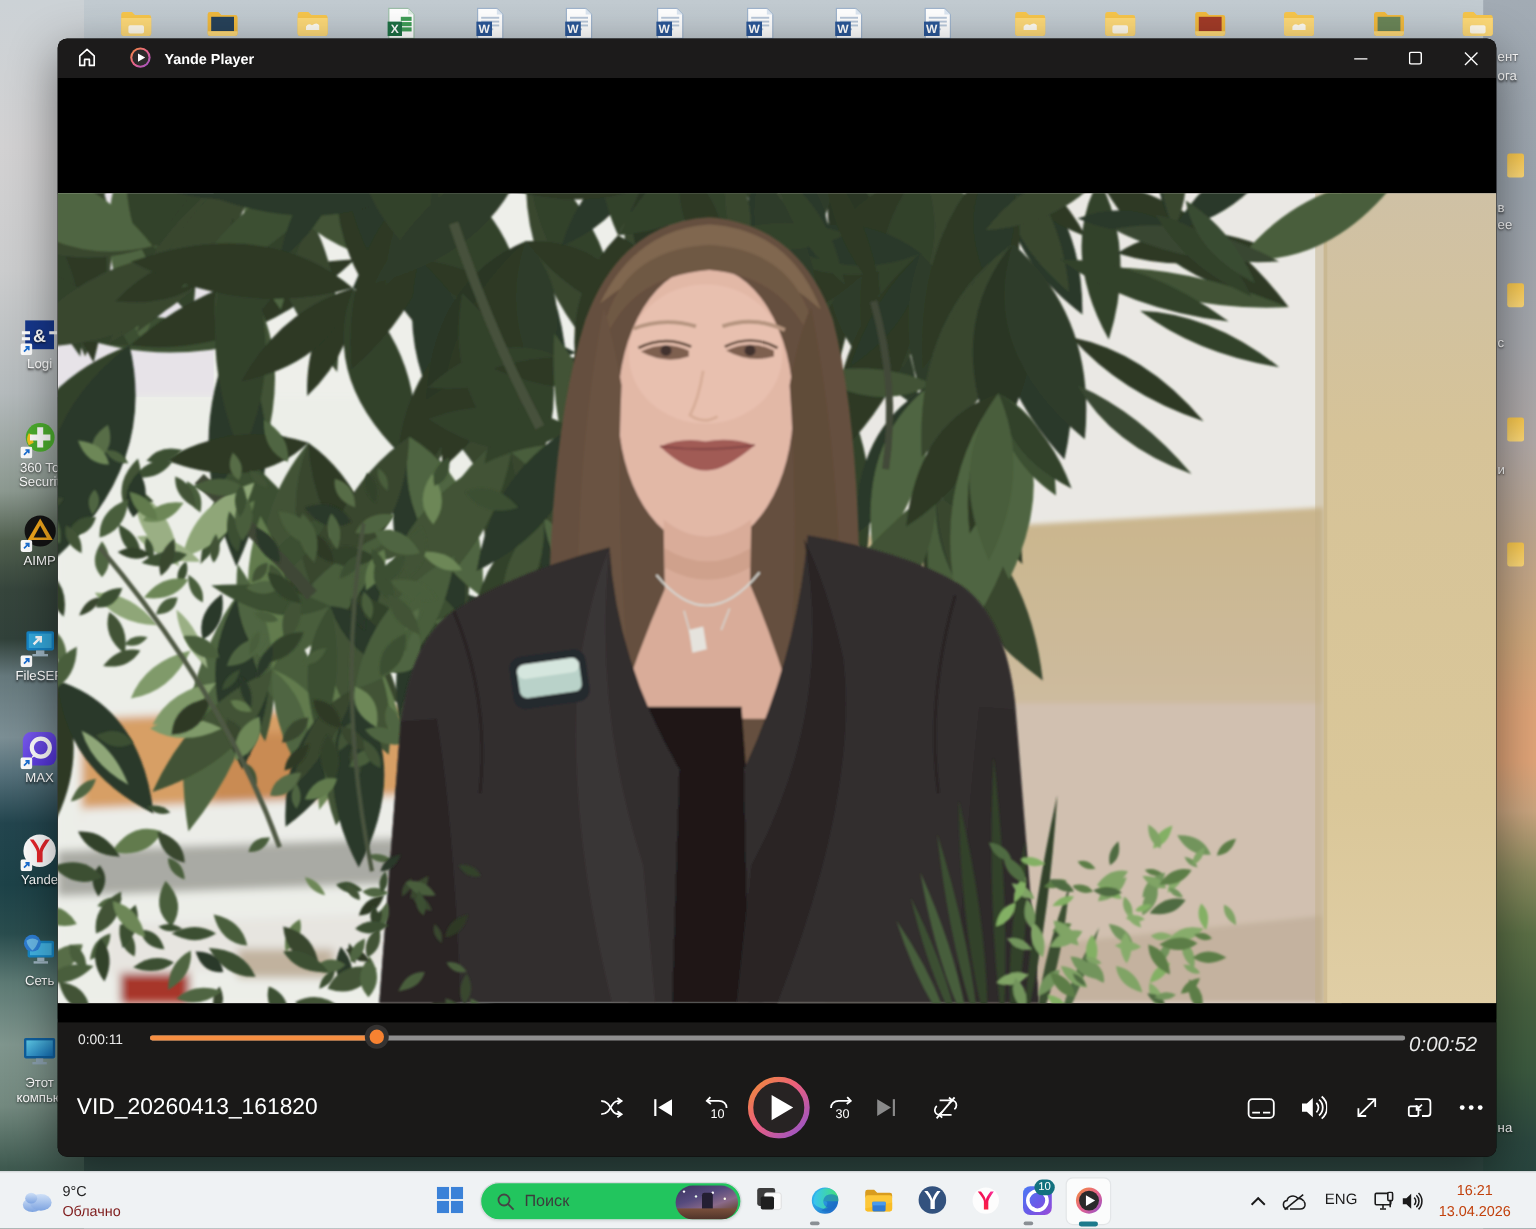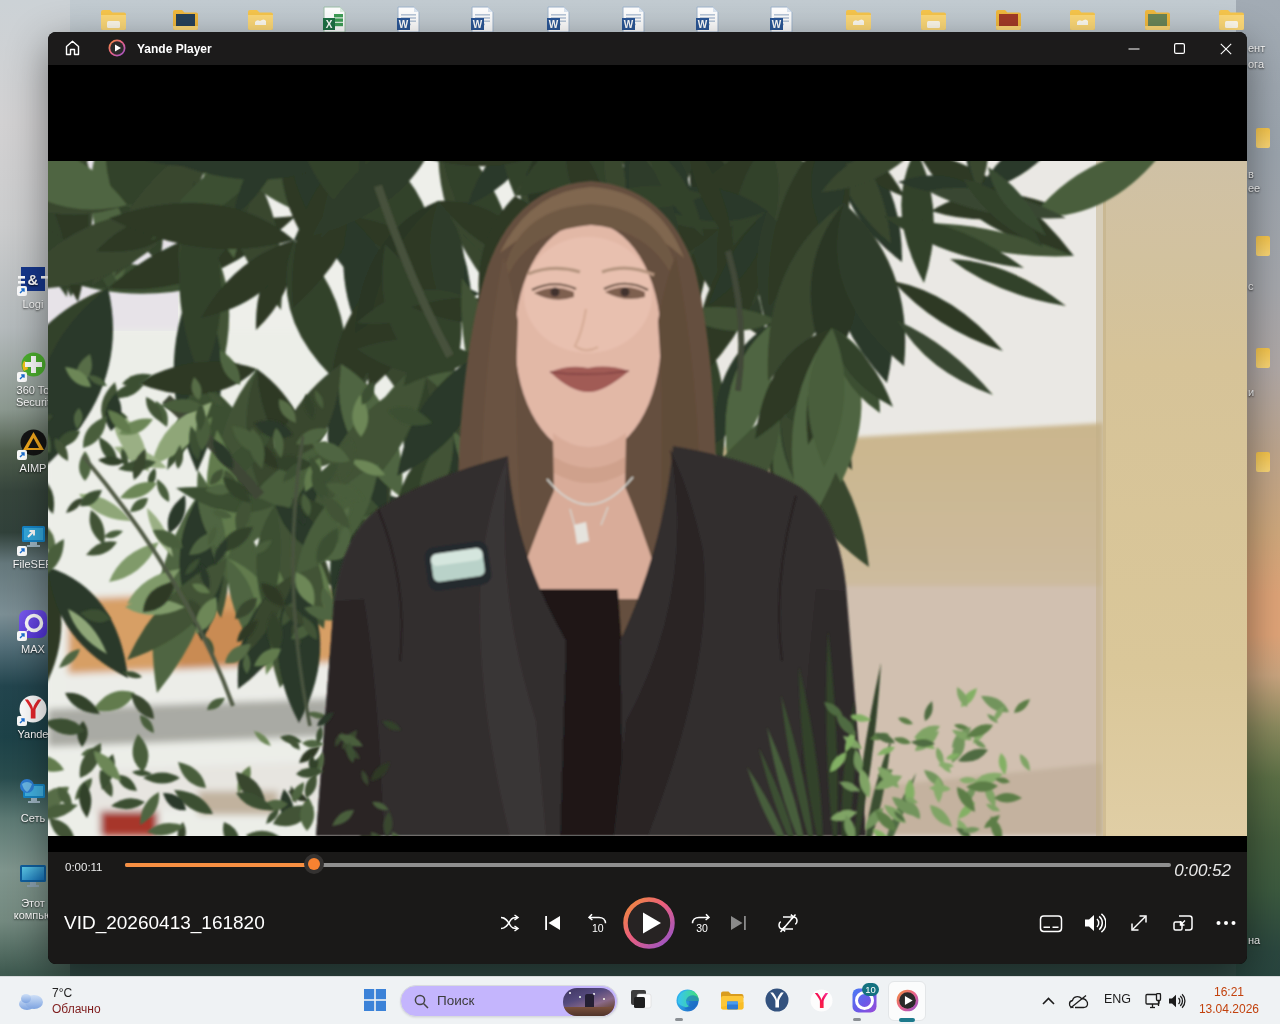--- a/index.html
+++ b/index.html
@@ -1123,34 +1123,34 @@
             <linearGradient id="cl" x1="0" y1="0" x2="0" y2="1">
               <stop offset="0" stop-color="#cfe0f7"></stop>
               <stop offset="1" stop-color="#7da3e0"></stop>
             </linearGradient>
           </defs>
         <ellipse cx="9" cy="12" rx="8" ry="6" fill="url(#cl)"></ellipse>
         <ellipse cx="16" cy="10" rx="9" ry="7" fill="url(#cl)"></ellipse>
         <ellipse cx="8" cy="6.5" rx="5" ry="4.5" fill="url(#cl)"></ellipse>
       </svg>
       <div id="wtxt">
-          <div>7°C</div>
+          <div>9°C</div>
           <div class="sub">Облачно</div>
         </div>
     </div>
     <div id="tb-center">
         <div class="tico" style="left:355px">
           <svg width="22" height="22" viewBox="0 0 22 22">
             <rect x="0" y="0" width="10.2" height="10.2" fill="#3b82d8"></rect>
             <rect x="11.8" y="0" width="10.2" height="10.2" fill="#3b82d8"></rect>
             <rect x="0" y="11.8" width="10.2" height="10.2" fill="#3b82d8"></rect>
             <rect x="11.8" y="11.8" width="10.2" height="10.2" fill="#3b82d8"></rect>
           </svg>
         </div>
-        <div style="position:absolute;left:400px;top:8px;width:218px;height:32px;background:#c4b5fd;border:1px solid #d8dbde;border-radius:17px;box-shadow:0 1px 2px rgba(0,0,0,.08)">
+        <div style="position:absolute;left:400px;top:8px;width:218px;height:32px;background:#22c55e;border:1px solid #d8dbde;border-radius:17px;box-shadow:0 1px 2px rgba(0,0,0,.08)">
   <svg width="15" height="15" viewBox="0 0 15 15" style="position:absolute;left:13px;top:8px" fill="none" stroke="#454545" stroke-width="1.5">
             <circle cx="6" cy="6" r="4.6"></circle>
             <line x1="9.5" y1="9.5" x2="14" y2="14"></line>
           </svg>
   <span style="position:absolute;left:36px;top:7px;font-size:13.5px;color:#3c3c3c">Поиск</span>
   <div style="position:absolute;right:2px;top:2px;width:52px;height:28px;border-radius:14px;overflow:hidden;background:linear-gradient(160deg,#3d3560 0%,#554a7d 35%,#8a6a8a 60%,#6b4a3f 80%,#4a2e28 100%)">
     <div style="position:absolute;left:6px;top:4px;width:2px;height:2px;background:#fff;border-radius:50%"></div>
     <div style="position:absolute;left:16px;top:8px;width:2px;height:2px;background:#efe;border-radius:50%"></div>
     <div style="position:absolute;left:30px;top:5px;width:2px;height:2px;background:#fff;border-radius:50%"></div>
     <div style="position:absolute;left:40px;top:10px;width:2px;height:2px;background:#ffe;border-radius:50%"></div>

